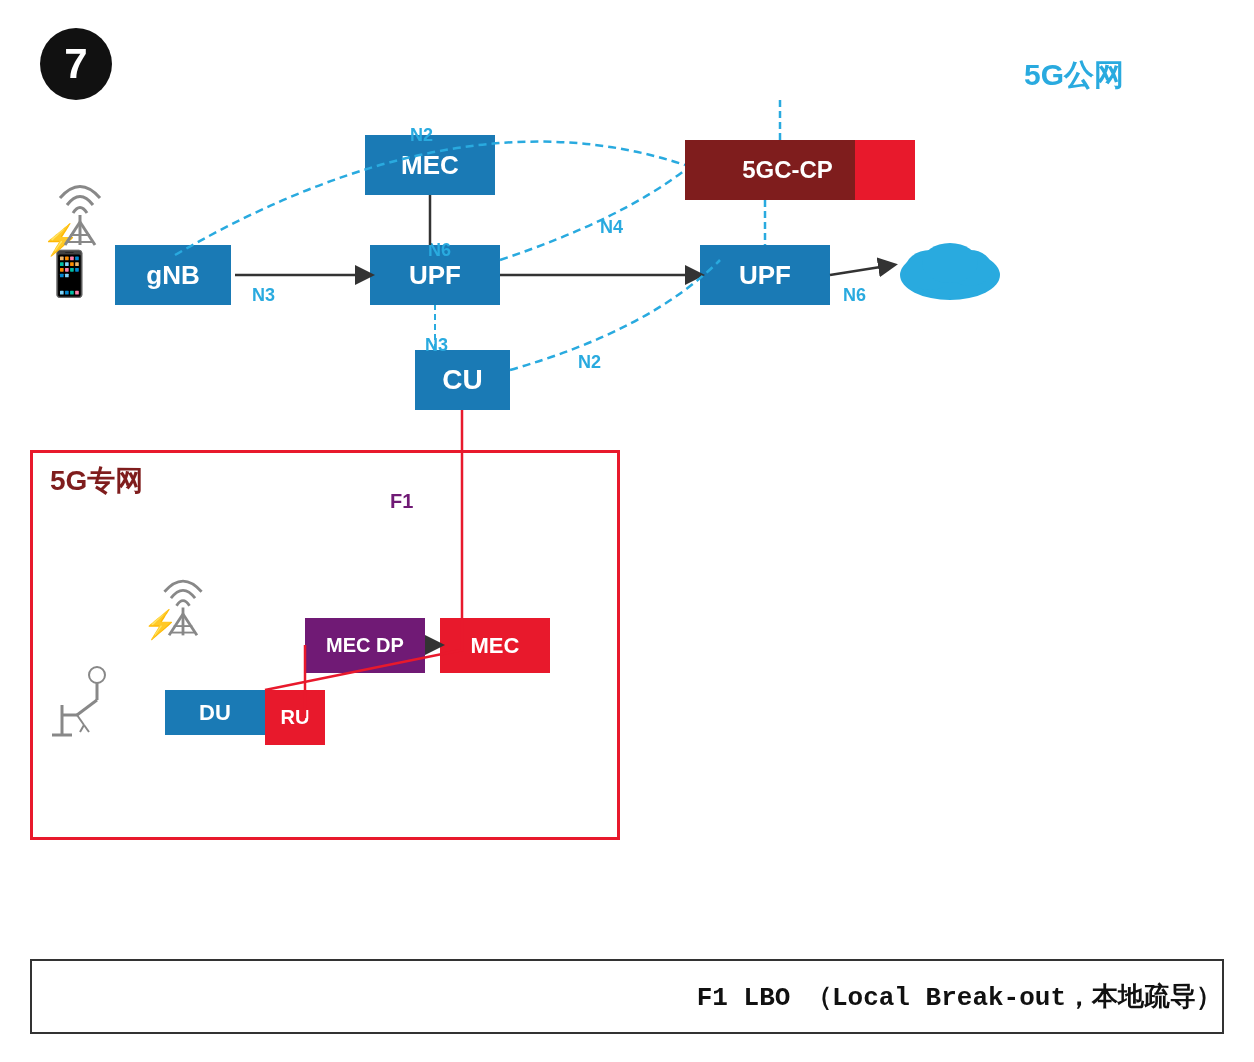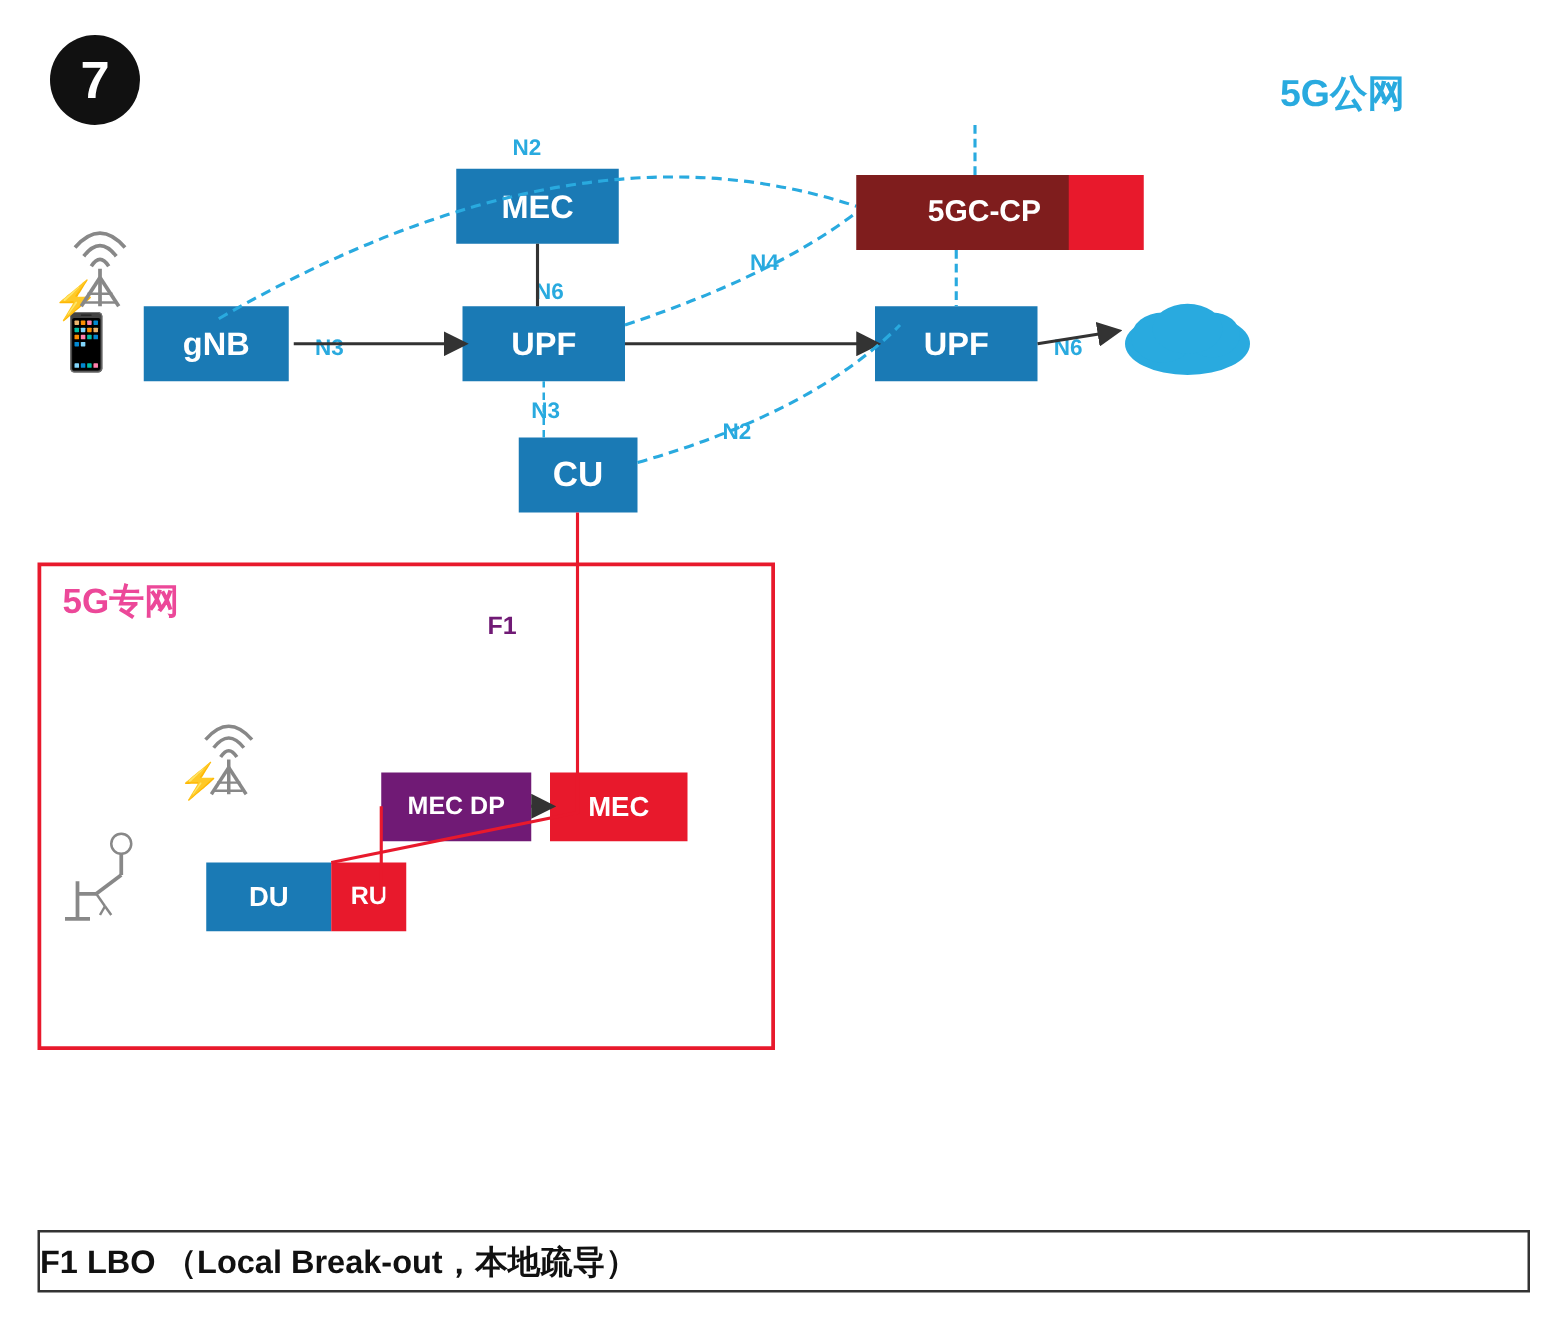--- a/index.html
+++ b/index.html
@@ -152,32 +152,32 @@
       width: 590px;
       height: 390px;
       border: 3px solid #e8192c;
       background: transparent;
     }
 
     .label-5g-private {
       position: absolute;
       top: 462px;
       left: 50px;
-      color: #ec4899;
+      color: #7f1d1d;
       font-size: 28px;
       font-weight: bold;
     }
 
     
     .box-du {
       position: absolute;
       top: 690px;
       left: 165px;
       width: 100px;
-      height: 55px;
+      height: 45px;
       background: #1a7ab5;
       display: flex;
       align-items: center;
       justify-content: center;
       color: #fff;
       font-size: 22px;
       font-weight: bold;
     }
     .box-ru {
       position: absolute;
@@ -225,25 +225,26 @@
       font-size: 22px;
       font-weight: bold;
     }
 
     
     .bottom-caption {
       position: absolute;
       bottom: 28px;
       left: 30px;
       right: 30px;
-      height: 50px;
+      height: 75px;
       border: 2px solid #333;
       display: flex;
       align-items: center;
-      justify-content: flex-start;
+      justify-content: flex-end;
+      font-family: Liberation Mono, monospace;
     }
     .bottom-caption-text {
       font-size: 26px;
       font-weight: bold;
       color: #111;
     }
 
     
     .cloud-svg {
       position: absolute;
@@ -312,20 +313,21 @@
       font-size: 28px;
       color: #f5c518;
     }
 
     
     .lbl {
       position: absolute;
       font-size: 18px;
       color: #29aadf;
       font-weight: bold;
+      margin-top: 17px;
     }
     .lbl-red {
       position: absolute;
       font-size: 20px;
       color: #701a75;
       font-weight: bold;
     }
   </style>
 </head>
 <body>

